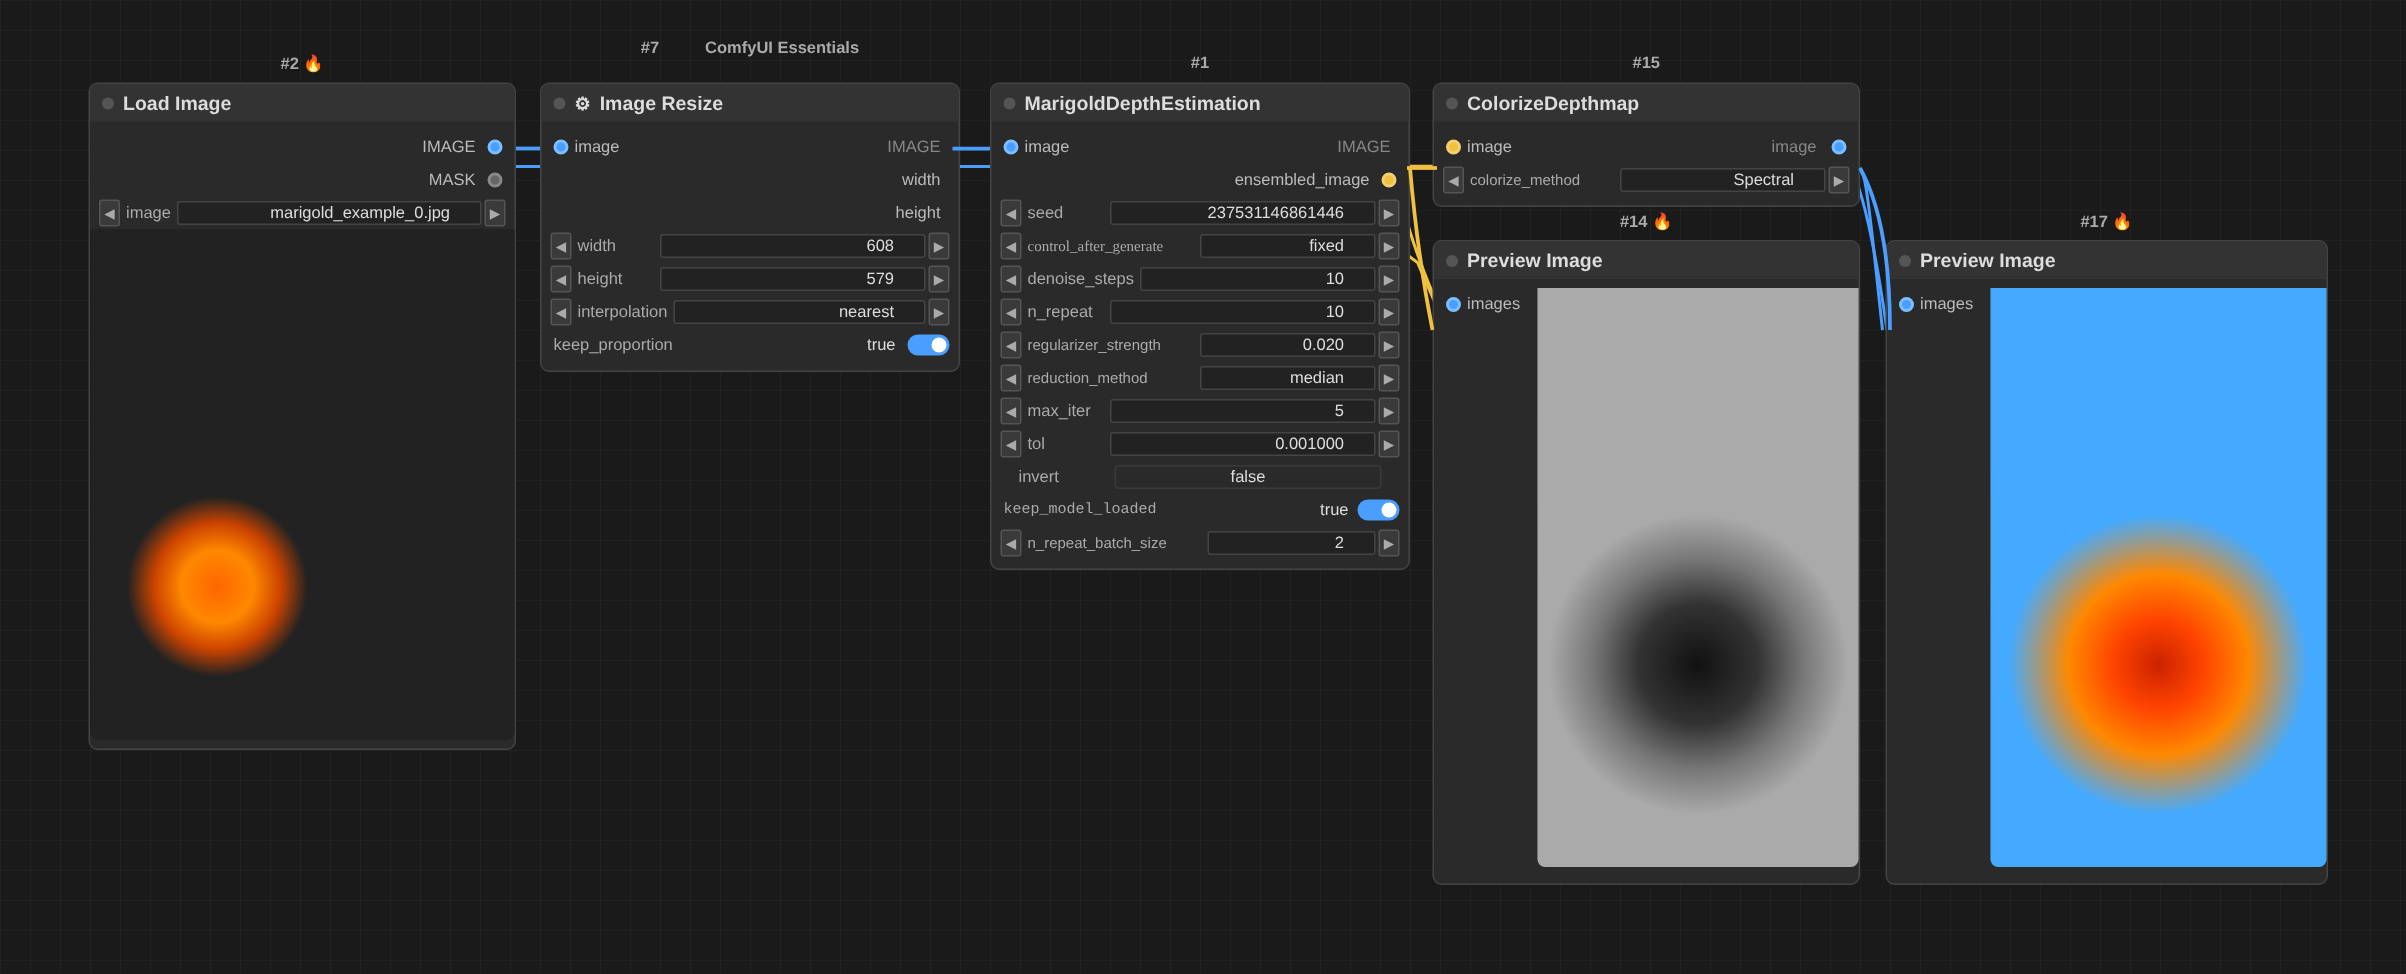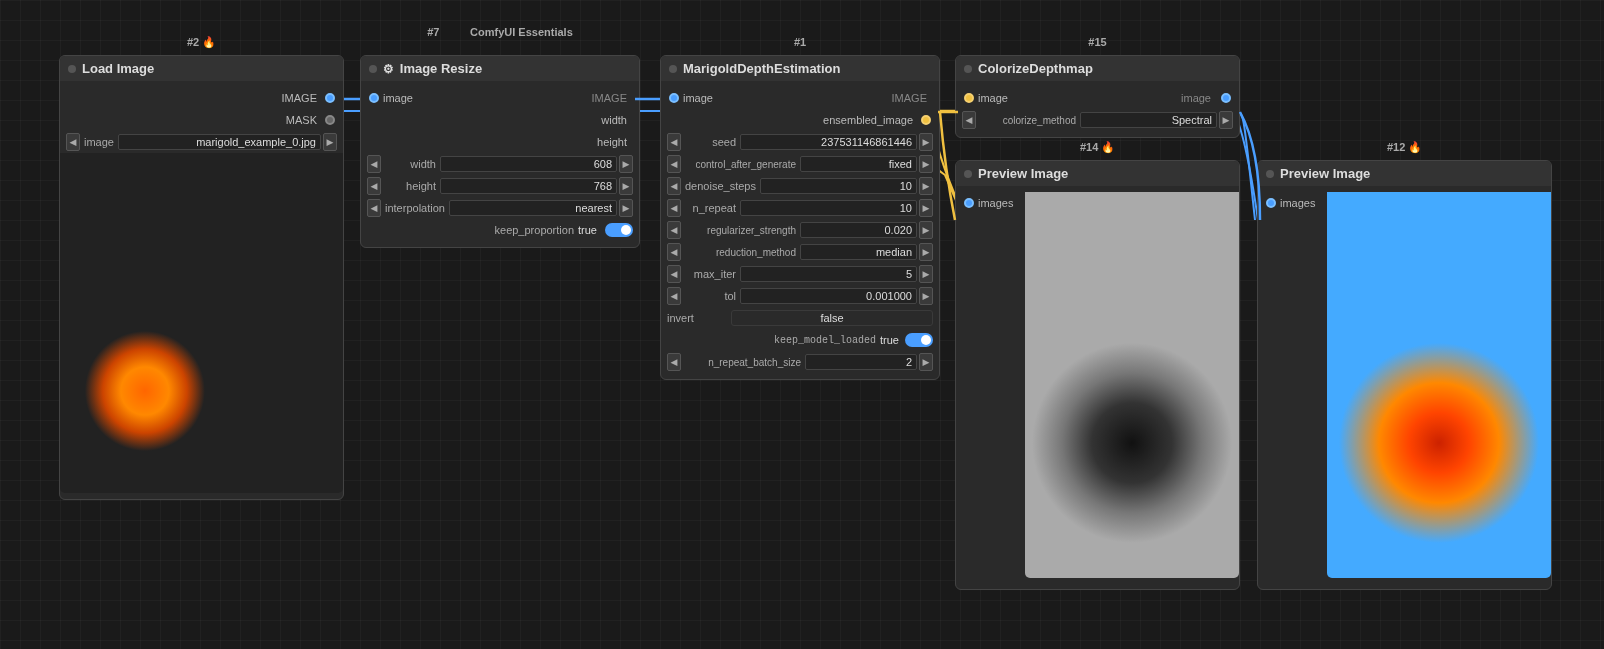--- a/index.html
+++ b/index.html
@@ -144,28 +144,27 @@
       color: #aaa;
       cursor: pointer;
       flex-shrink: 0;
     }
 
     .stepper-label {
       font-size: 11px;
       color: #aaa;
       padding: 0 2px;
       min-width: 55px;
-      text-align: right;
     }
 
     .stepper-value {
       background: #222;
       border: 1px solid #444;
       border-radius: 2px;
-      padding: 1px 4px;
+      padding: 1px 20px;
       font-size: 11px;
       color: #ddd;
       flex: 1;
       text-align: right;
     }
 
     .stepper-right-btn {
       width: 14px; height: 18px;
       background: #3a3a3a;
       border: 1px solid #555;
@@ -330,21 +329,21 @@
       <div class="stepper-row" style="padding:0 6px;">
         <div class="stepper-btn">◀</div>
         <span class="stepper-label">width</span>
         <div class="stepper-value">608</div>
         <div class="stepper-right-btn">▶</div>
       </div>
 
       <div class="stepper-row" style="padding:0 6px;">
         <div class="stepper-btn">◀</div>
         <span class="stepper-label">height</span>
-        <div class="stepper-value">768</div>
+        <div class="stepper-value">579</div>
         <div class="stepper-right-btn">▶</div>
       </div>
 
       <div class="stepper-row" style="padding:0 6px;">
         <div class="stepper-btn">◀</div>
         <span class="stepper-label">interpolation</span>
         <div class="stepper-value">nearest</div>
         <div class="stepper-right-btn">▶</div>
       </div>
 
@@ -379,21 +378,21 @@
 
       <div class="stepper-row" style="padding:0 6px;">
         <div class="stepper-btn">◀</div>
         <span class="stepper-label">seed</span>
         <div class="stepper-value">237531146861446</div>
         <div class="stepper-right-btn">▶</div>
       </div>
 
       <div class="stepper-row" style="padding:0 6px;">
         <div class="stepper-btn">◀</div>
-        <span class="stepper-label" style="min-width:115px;font-size:10px;">control_after_generate</span>
+        <span class="stepper-label" style="min-width:115px;font-size:10px;font-family:Liberation Serif, serif;">control_after_generate</span>
         <div class="stepper-value">fixed</div>
         <div class="stepper-right-btn">▶</div>
       </div>
 
       <div class="stepper-row" style="padding:0 6px;">
         <div class="stepper-btn">◀</div>
         <span class="stepper-label">denoise_steps</span>
         <div class="stepper-value">10</div>
         <div class="stepper-right-btn">▶</div>
       </div>
@@ -426,21 +425,21 @@
         <div class="stepper-right-btn">▶</div>
       </div>
 
       <div class="stepper-row" style="padding:0 6px;">
         <div class="stepper-btn">◀</div>
         <span class="stepper-label">tol</span>
         <div class="stepper-value">0.001000</div>
         <div class="stepper-right-btn">▶</div>
       </div>
 
-      <div class="field-row" style="padding:0 6px;">
+      <div class="field-row" style="padding:0 18px;">
         <span class="field-label">invert</span>
         <div class="field-value" style="background:#2a2a2a;border:1px solid #3a3a3a;">false</div>
       </div>
 
       <div class="stepper-row" style="padding:0 6px;">
         <span class="stepper-label" style="flex:1;font-size:10px;font-family:Liberation Mono, monospace;">keep_model_loaded</span>
         <span style="font-size:11px;color:#ddd;margin-right:4px;">true</span>
         <div class="toggle"></div>
       </div>
 
@@ -493,21 +492,21 @@
         <div class="port-dot blue"></div>
         <span class="port-label">images</span>
       </div>
       <div class="depth-img" style="flex:1;border-radius:0 0 5px 5px;"></div>
     </div>
   </div>
 
   <div class="node" style="left: 1257px; top: 160px; width: 295px; height: 430px;">
     <div class="node-header">
       <span style="position:absolute;top:-20px;left:50%;transform:translateX(-50%);font-size:11px;color:#aaa;white-space:nowrap;">
-        <span>#12</span>
+        <span>#17</span>
         <span style="color:#f90;">🔥</span>
       </span>
       <span class="dot-indicator"></span>
       <span>Preview Image</span>
     </div>
     <div class="node-body preview-node-body" style="height:calc(100% - 30px);">
       <div class="port-row">
         <div class="port-dot blue"></div>
         <span class="port-label">images</span>
       </div>

